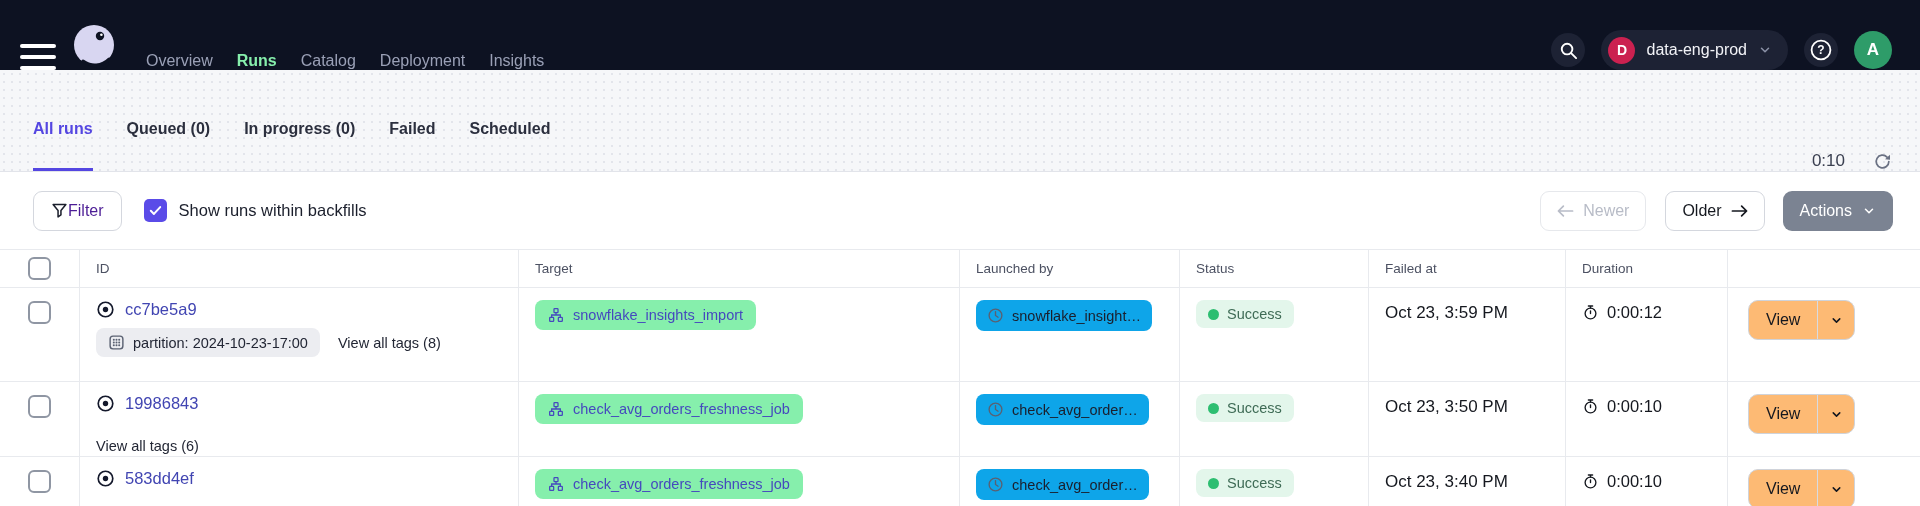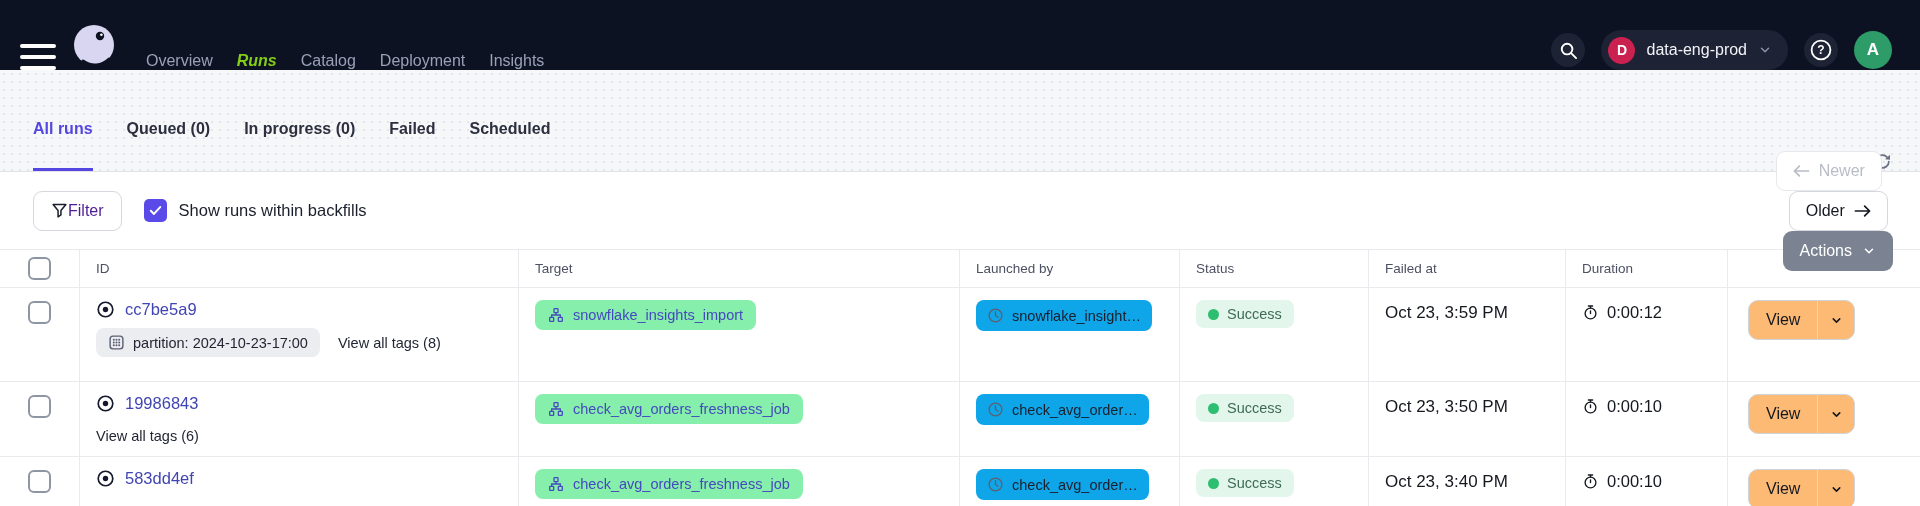--- a/index.html
+++ b/index.html
@@ -7,21 +7,21 @@
     font-family:"Liberation Sans","DejaVu Sans",sans-serif; }
   .app { position:relative; width:1920px; height:506px; }
 
   
   .nav { height:70px; background:#0D1222; display:flex; align-items:flex-end; padding:0 28px 0 20px; }
   .hamburger { width:36px; height:26px; display:flex; flex-direction:column; justify-content:space-between; cursor:pointer; margin-right:8px; }
   .hamburger i { display:block; height:4px; background:#fff; border-radius:2px; }
   .logo { width:48px; height:48px; margin:0 28px 0 6px; }
   .nav-links { display:flex; gap:24px; align-items:center; }
   .nav-link { color:#9AA0B6; font-size:16px; font-weight:500; cursor:pointer; }
-  .nav-link.active { color:#84cc16; font-weight:700;font-style:italic; }
+  .nav-link.active { color:#86efac; font-weight:700; }
   .nav-right { margin-left:auto; display:flex; align-items:center; gap:16px; }
   .icon-circle { width:34px; height:34px; border-radius:50%; background:#1D2234; display:flex; align-items:center; justify-content:center; cursor:pointer; }
   .ws-pill { height:40px; background:#1D2234; border-radius:20px; display:flex; align-items:center; gap:11px; padding:0 16px 0 7px; cursor:pointer; }
   .ws-badge { width:27px; height:27px; border-radius:50%; background:#CB2150; color:#fff; font-size:14px; font-weight:700; display:flex; align-items:center; justify-content:center; }
   .ws-name { color:#F2F3F7; font-size:16px; font-weight:500; }
   .avatar { width:38px; height:38px; border-radius:50%; background:#2E9C69; color:#fff; font-size:17px; font-weight:600; display:flex; align-items:center; justify-content:center; cursor:pointer; }
 
   
   .tabs-band { height:102px; background-color:#F6F7F9; border-bottom:1px solid #E2E4EA;
     background-image:radial-gradient(#E3E5EB 1px, transparent 1.3px); background-size:8px 8px;
@@ -32,21 +32,21 @@
   .tabs-right { margin-left:auto; display:flex; align-items:center; gap:28px; padding-top:18px; }
   .timer { font-size:17px; color:#3A3F50; }
   .refresh { color:#6A7183; cursor:pointer; display:flex; }
 
   
   .toolbar { height:78px; background:#fff; display:flex; align-items:center; padding:0 27px 0 33px; border-bottom:1px solid #E8EAEE; }
   .filter-btn { height:40px; border:1px solid #D4D7DE; border-radius:9px; background:#fff; display:flex; align-items:center; padding:0 17px; font-size:16px; color:#4c1d95; cursor:pointer; }
   .cb-wrap { display:flex; align-items:center; gap:12px; margin-left:22px; cursor:pointer; }
   .cb-on { width:23px; height:23px; border-radius:5px; background:#5A4BE8; display:flex; align-items:center; justify-content:center; }
   .cb-label { font-size:16.5px; color:#1B1F2C; }
-  .toolbar-right { margin-left:auto; display:flex; align-items:center;flex-direction:column; }
+  .toolbar-right { margin-left:auto; display:flex; align-items:center; }
   .pager-btn { height:40px; border-radius:9px; display:flex; align-items:center; gap:9px; padding:0 16px; font-size:16px; background:#fff; cursor:pointer; }
   .pager-btn.disabled { border:1px solid #E6E8EC; color:#B8BCC7; cursor:default; }
   .pager-btn.enabled { border:1px solid #D4D7DE; color:#15181F; margin-left:19px; }
   .actions-btn { height:40px; margin-left:18px; border:none; border-radius:9px; background:#7B8392; color:#fff; font-size:16px; display:flex; align-items:center; gap:10px; padding:0 17px; cursor:pointer; }
 
   
   .grid { display:grid; grid-template-columns:80px 439px 441px 220px 189px 197px 162px auto; }
   .thead { height:38px; border-bottom:1px solid #E8EAEE; background:#fff; }
   .th { font-size:13.5px; color:#4C5162; display:flex; align-items:center; padding:0 16px; border-right:1px solid #E8EAEE; }
   .th:last-child { border-right:none; }
@@ -283,21 +283,21 @@
         <span class="cb-off"></span>
       </div>
     <div class="cell">
       <div class="id-line">
         <svg width="19" height="19" viewBox="0 0 24 24">
           <circle cx="12" cy="12" r="9.2" fill="none" stroke="#13182B" stroke-width="2.1"></circle>
           <circle cx="12" cy="12" r="3.4" fill="#13182B"></circle>
         </svg>
         <a class="run-link">19986843</a>
       </div>
-      <div class="tag-line" style="margin-top:15px">
+      <div class="tag-line" style="margin-top:25px">
         <span class="view-all">View all tags (6)</span>
       </div>
     </div>
     <div class="cell">
       <span class="target-pill">
         <span class="g-icon">
           <svg width="16" height="16" viewBox="0 0 24 24">
             <rect x="9" y="2.5" width="6" height="6" rx="1" fill="none" stroke="currentColor" stroke-width="1.9"></rect>
             <rect x="2.5" y="15.5" width="6" height="6" rx="1" fill="none" stroke="currentColor" stroke-width="1.9"></rect>
             <rect x="15.5" y="15.5" width="6" height="6" rx="1" fill="none" stroke="currentColor" stroke-width="1.9"></rect>

